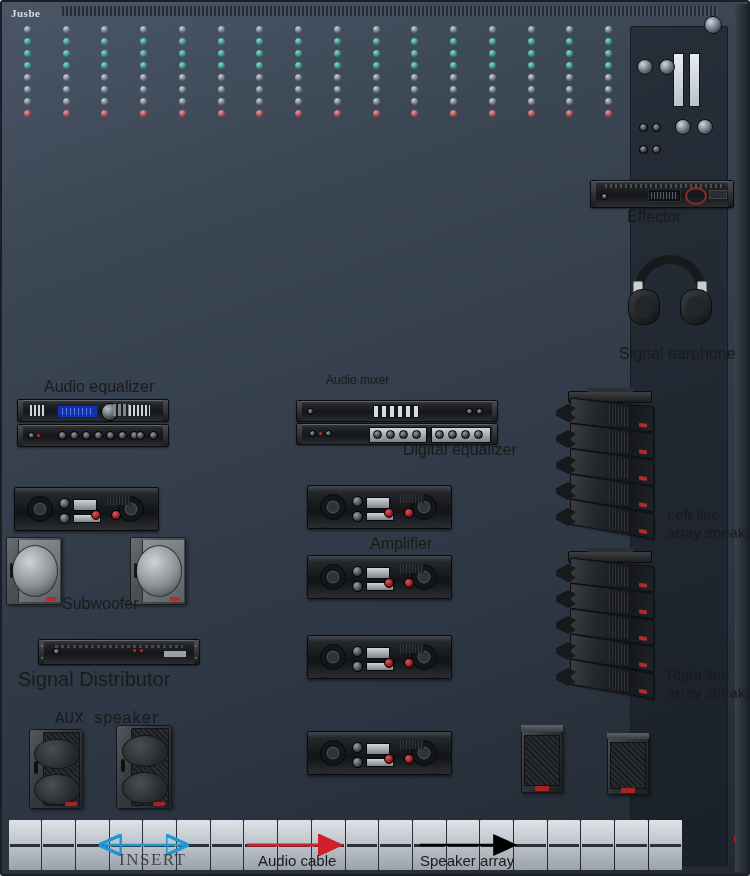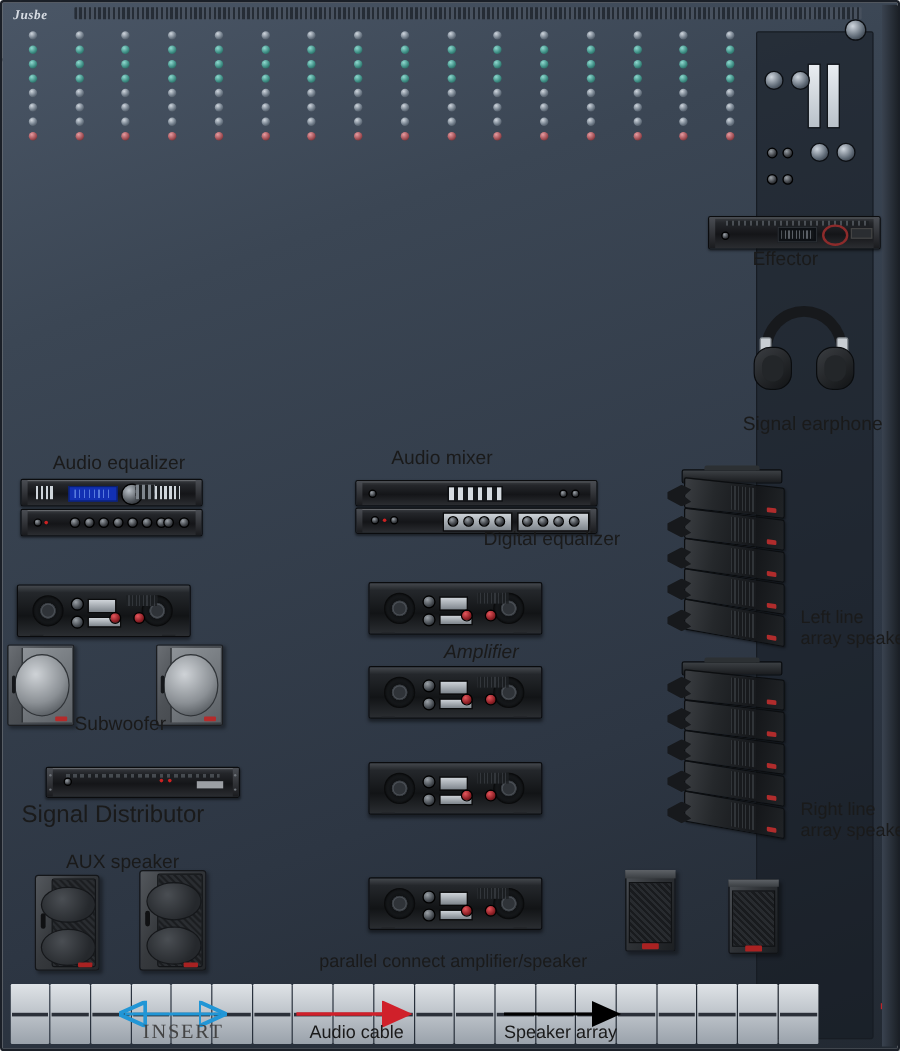--- a/index.html
+++ b/index.html
@@ -22,21 +22,21 @@
   .jack{width:7px;height:7px;border-radius:50%;background:radial-gradient(circle at 35% 30%,#9aa0a6,#3a3d42 60%,#101113);border:1px solid #000;}
   .jack.sm{width:5px;height:5px;}
   .tinyled{width:3px;height:3px;border-radius:50%;background:#cc2222;}
 
   
   #mixer{left:182px;top:166px;width:372px;height:196px;}
   .mixbody{position:absolute;inset:0;background:linear-gradient(160deg,#4a5666 0%,#3b4654 25%,#2d3643 70%,#222932 100%);
            border:2px solid #1a1f27;border-radius:3px;box-shadow:2px 3px 5px rgba(0,0,0,.4);}
   .mixbody:after{content:"";position:absolute;right:-1px;top:2px;bottom:2px;width:14px;
            background:linear-gradient(90deg,#39424f,#1b2026);border-radius:0 3px 3px 0;}
-  .mixlogo{position:absolute;left:9px;top:5px;color:#d8dde4;font-size:11px;font-style:italic;font-weight:bold;
+  .mixlogo{position:absolute;left:9px;top:5px;color:#d8dde4;font-size:11px;font-weight:bold;
            font-family:"Liberation Serif",serif;letter-spacing:.5px;}
   .mixtop{position:absolute;left:60px;top:4px;right:30px;height:10px;
            background:repeating-linear-gradient(90deg,#20262e 0 2px,#49525f 2px 4px);opacity:.85;border-radius:1px;}
   .mixknobs{position:absolute;left:6px;top:22px;right:120px;bottom:56px;}
   .krow{display:flex;gap:0;height:11px;margin-bottom:1px;}
   .k{flex:1;display:flex;justify-content:center;align-items:center;}
   .k i{display:block;width:7px;height:7px;border-radius:50%;background:radial-gradient(circle at 35% 30%,#cfd6de,#6f7b88 55%,#323a45);}
   .k.teal i{background:radial-gradient(circle at 35% 30%,#8fd9cf,#3f8f85 55%,#1d4a45);}
   .k.red i{background:radial-gradient(circle at 35% 30%,#e79ba0,#9c4a50 60%,#4a2023);}
   .faderbank{position:absolute;left:6px;right:66px;bottom:4px;height:50px;display:flex;}
@@ -824,21 +824,21 @@
           <span class="fader"></span>
         <span class="fader"></span>
           <span class="fader"></span>
           <span class="fader"></span>
           <span class="fader"></span>
       </div>
       <div class="redfader"></div>
       <div class="bigknob" style="right:26px;top:14px;width:16px;height:16px;"></div>
     </div>
   </div>
-  <div class="lbl" style="left:326px;top:374px;font-size:16px;">Audio mixer</div>
+  <div class="lbl" style="left:326px;top:374px;font-size:12px;">Audio mixer</div>
 
   <div class="rack" id="effector">
     <div class="ears l"></div>
       <div class="ears r"></div>
     <div class="efx-strip"></div>
     <div class="efx-screen"></div>
     <div class="efx-dial"></div>
     <div class="efx-tag"></div>
     <div class="jackrow" style="left:10px;top:12px;">
         <span class="jack sm"></span>
@@ -944,21 +944,21 @@
     <div class="sknob" style="left:44px;top:10px;"></div>
     <div class="sknob" style="left:44px;top:25px;"></div>
     <div class="plate" style="left:58px;top:11px;width:22px;height:10px;"></div>
     <div class="plate" style="left:58px;top:26px;width:26px;height:7px;"></div>
     <div class="binder" style="left:76px;top:22px;"></div>
     <div class="binder" style="left:96px;top:22px;"></div>
     <div class="vent" style="left:90px;top:8px;width:26px;height:9px;"></div>
     <div class="foot" style="left:10px;"></div>
       <div class="foot" style="right:12px;"></div>
   </div>
-  <div class="lbl" style="left:370px;top:535px;font-size:16px;font-style:italic;">Amplifier</div>
+  <div class="lbl" style="left:370px;top:535px;font-size:16px;">Amplifier</div>
 
   <div class="amp" style="left:307px;top:555px;width:143px;height:42px;">
     <div class="fan" style="left:12px;"></div>
     <div class="fan" style="right:14px;"></div>
     <div class="sknob" style="left:44px;top:10px;"></div>
     <div class="sknob" style="left:44px;top:25px;"></div>
     <div class="plate" style="left:58px;top:11px;width:22px;height:10px;"></div>
     <div class="plate" style="left:58px;top:26px;width:26px;height:7px;"></div>
     <div class="binder" style="left:76px;top:22px;"></div>
     <div class="binder" style="left:96px;top:22px;"></div>
@@ -1023,21 +1023,21 @@
         <span class="tinyled"></span>
       </div>
     <div class="sd-txt"></div>
     <div class="scr" style="left:2px;top:5px;"></div>
       <div class="scr" style="left:2px;bottom:5px;"></div>
     <div class="scr" style="right:2px;top:5px;"></div>
       <div class="scr" style="right:2px;bottom:5px;"></div>
   </div>
   <div class="lbl" style="left:18px;top:668px;font-size:20px;">Signal Distributor</div>
 
-  <div class="lbl" style="left:55px;top:710px;font-size:16px;">AUX speaker</div>
+  <div class="lbl" style="left:55px;top:710px;font-size:16px;font-family:Liberation Mono, monospace;">AUX speaker</div>
   <div class="fr" style="left:29px;top:729px;width:54px;height:80px;">
     <div class="cab"></div>
       <div class="grille"></div>
     <div class="wf" style="top:12%;height:36%;"></div>
     <div class="wf" style="top:56%;height:36%;"></div>
     <div class="handle"></div>
       <div class="logo"></div>
   </div>
   <div class="fr" style="left:116px;top:725px;width:56px;height:84px;">
     <div class="cab"></div>
@@ -1116,21 +1116,20 @@
       <div class="gr"></div>
       <div class="logo"></div>
   </div>
   <div class="mon" style="left:607px;top:733px;width:42px;height:62px;">
     <div class="cab"></div>
       <div class="top"></div>
       <div class="gr"></div>
       <div class="logo"></div>
   </div>
 
-  <div class="lbl" style="left:266px;top:793px;font-size:15px;">parallel connect amplifier/speaker</div>
 
   <div style="position:absolute;left:0;top:830px;width:750px;height:46px;">
 
     <svg width="130" height="22" style="position:absolute;left:96px;top:4px;">
       <defs>
         <marker id="lg-b1" markerWidth="9" markerHeight="9" refX="7" refY="4.5" orient="auto">
           <path d="M0,0.6 L8.6,4.5 L0,8.4 z" fill="none" stroke="#2196d6" stroke-width="1.3"></path>
         </marker>
         <marker id="lg-b2" markerWidth="9" markerHeight="9" refX="2" refY="4.5" orient="auto">
           <path d="M8.6,0.6 L0,4.5 L8.6,8.4 z" fill="none" stroke="#2196d6" stroke-width="1.3"></path>

